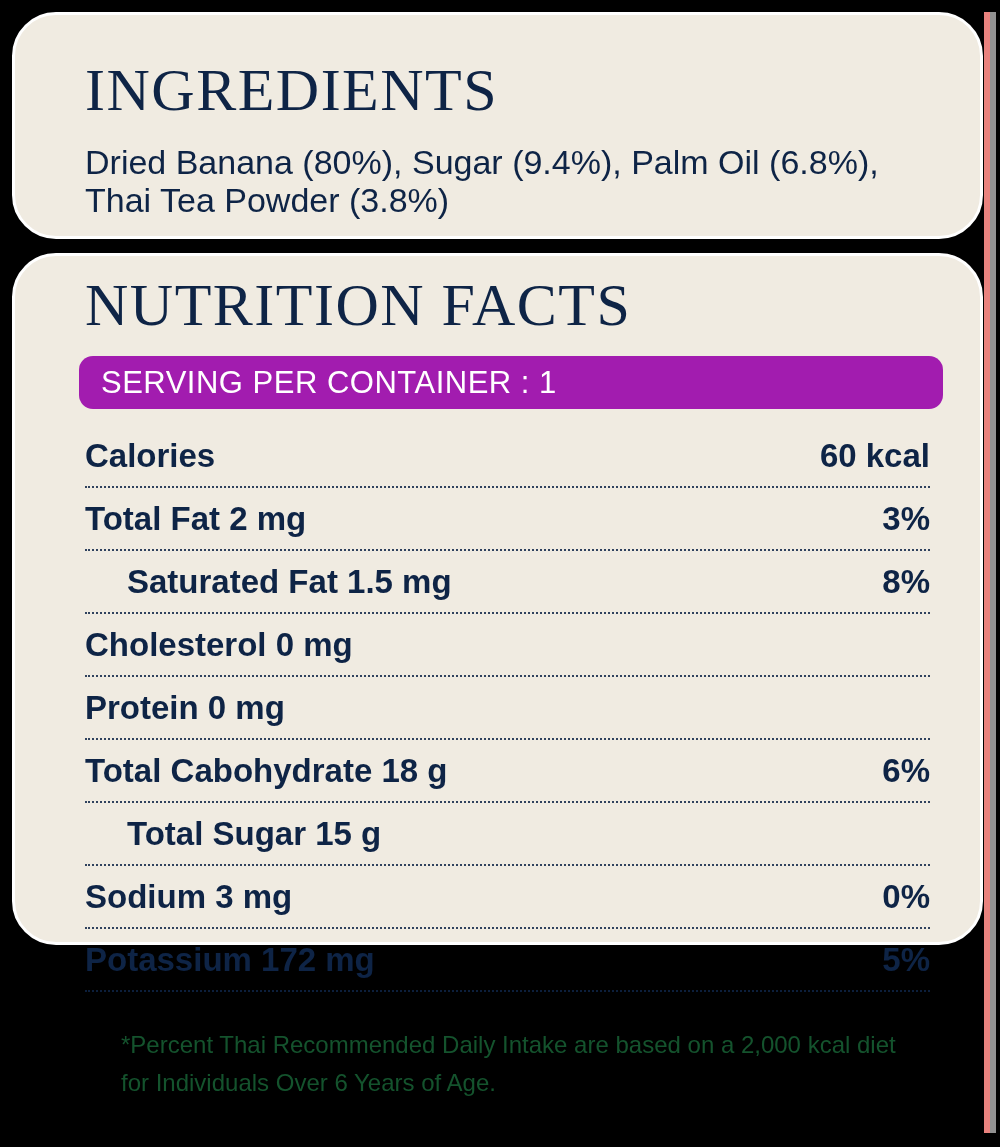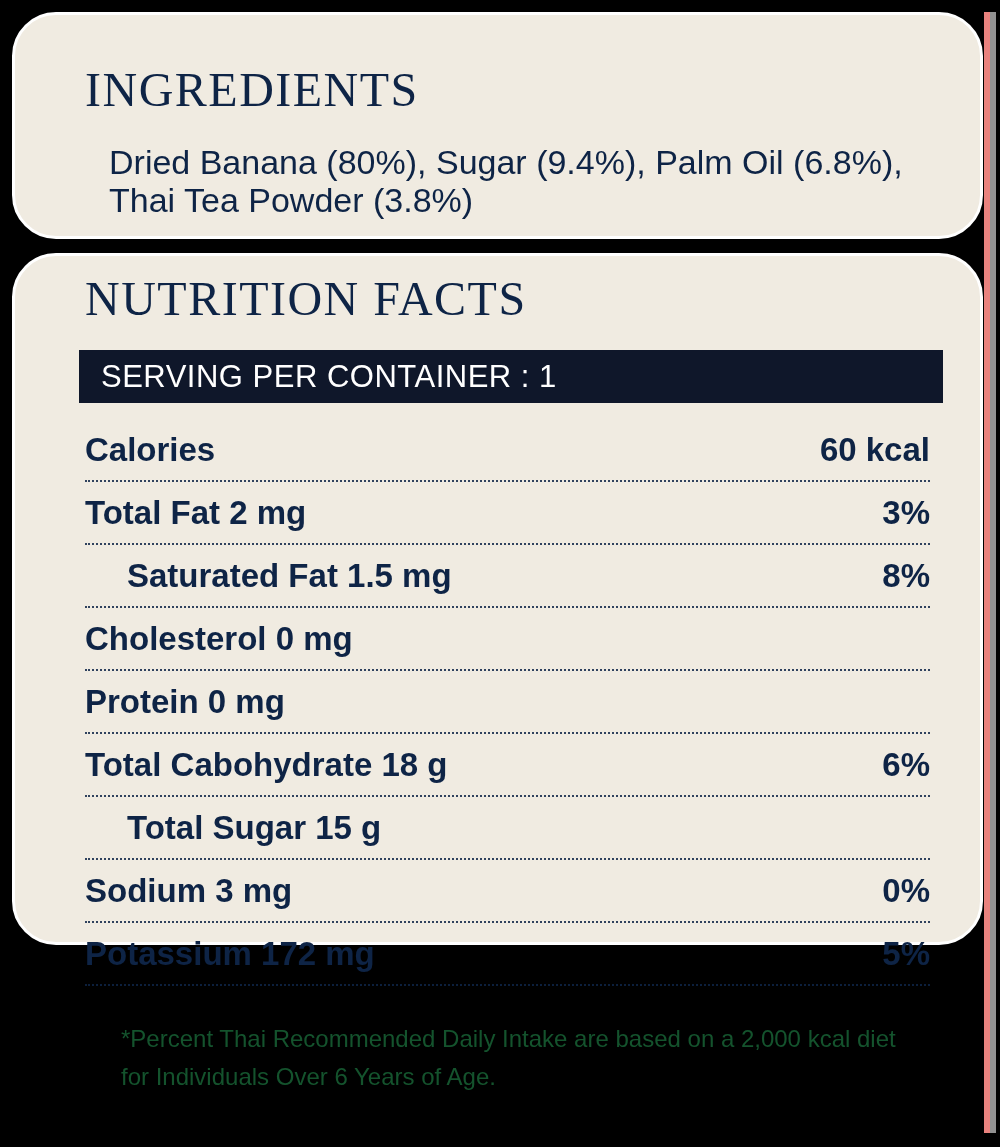--- a/index.html
+++ b/index.html
@@ -20,48 +20,48 @@
     position: absolute;
     left: 12px;
     width: 971px;
     background: #F0EBE1;
     border: 3px solid #FFFFFF;
     border-radius: 44px;
     padding-left: 70px;
     padding-right: 50px;
   }
   .card-ingredients { top: 12px; height: 227px; padding-top: 44px; }
-  .card-nutrition   { top: 253px; height: 692px; padding-top: 12px; }
+  .card-nutrition   { top: 253px; height: 692px; padding-top: 18px; }
   .serif-title {
     font-family: "Liberation Serif", "DejaVu Serif", serif;
     font-weight: 400;
-    font-size: 48px;
+    font-size: 60px;
     line-height: 62px;
     letter-spacing: 1.5px;
     color: #0E2446;
   }
   .ingredients-text {
     margin-top: 22px;
     font-size: 34px;
     line-height: 38px;
     color: #0E2446;
     max-width: 845px;
-    margin-left: 24px;
   }
   .serving-banner {
     margin-top: 20px;
     margin-left: -6px;
     margin-right: -13px;
     height: 53px;
-    background: #0f172a;
+    background: #a21caf;
     color: #FFFFFF;
     font-size: 31px;
     line-height: 53px;
     padding-left: 22px;
     letter-spacing: 0.5px;
+    border-radius: 14px;
   }
   .rows { margin-top: 16px; font-weight: bold; }
   .nrow {
     display: flex;
     justify-content: space-between;
     align-items: center;
     padding: 14px 0;
     border-bottom: 2px dotted rgba(14, 36, 70, 0.85);
     font-size: 33px;
     line-height: 33px;

